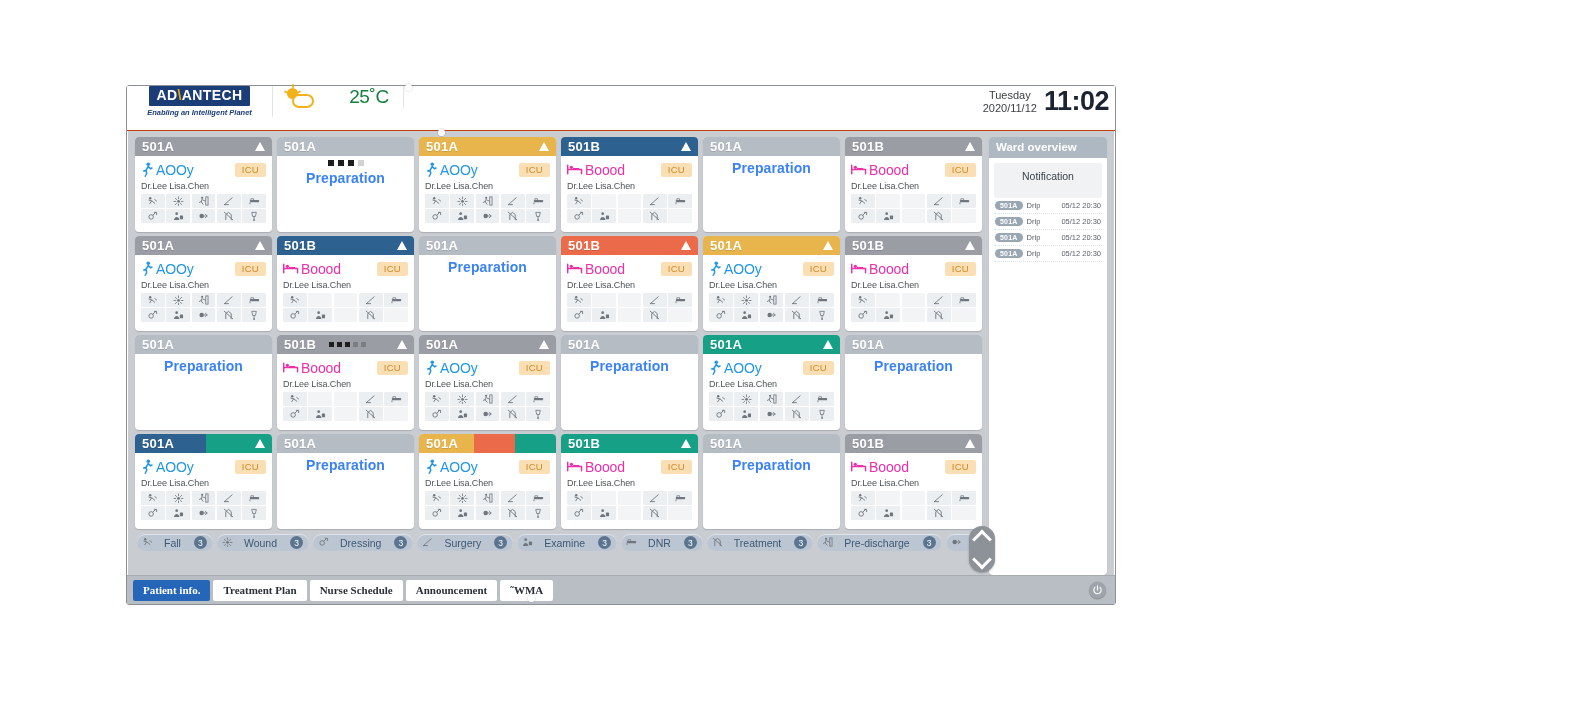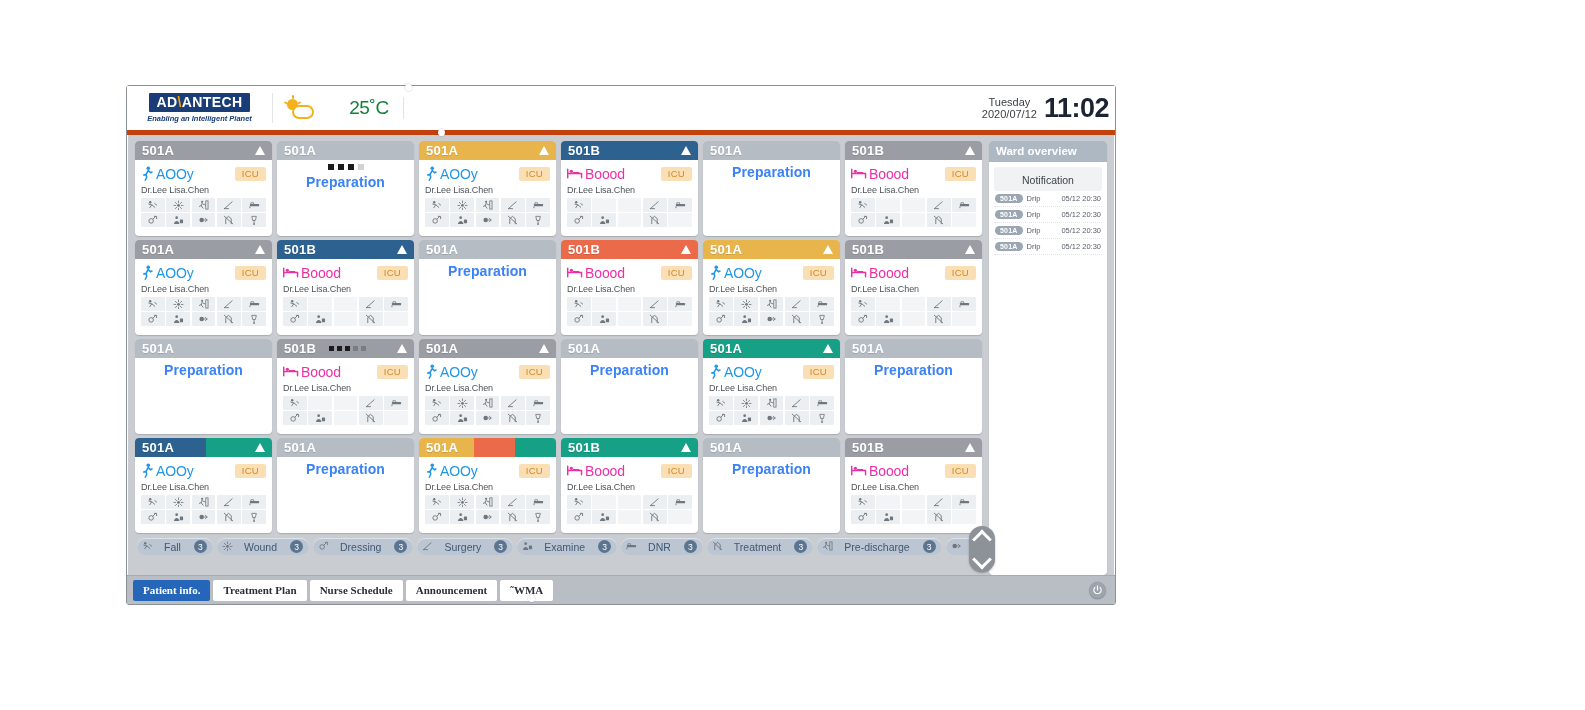--- a/index.html
+++ b/index.html
@@ -5,22 +5,22 @@
 <style>
   html,body{margin:0;padding:0;background:#ffffff;}
   body{width:1585px;height:710px;overflow:hidden;font-family:"Liberation Sans",sans-serif;}
 
   
   .device{position:absolute;left:126px;top:85px;width:988px;height:518px;
           background:#c9cdd2;border:1px solid #8b9097;border-radius:3px;
           box-shadow:0 0 0 1px #ffffff inset;display:flex;flex-direction:column;}
 
   
-  .topbar{height:44px;background:#ffffff;display:flex;align-items:center;
-          border-bottom:5px solid #c2410c;position:relative;}
+  .topbar{height:44px;background:#ffffff;display:flex;align-items:flex-start;
+          border-bottom:1px solid #c2410c;position:relative;}
   .logo-cell{width:145px;display:flex;flex-direction:column;justify-content:center;
              align-items:center;border-right:1px solid #e2e5e8;}
   .logo-box{background:#1b3d77;padding:2px 7px 3px;border-radius:1px;}
   .logo-box .brand{color:#ffffff;font-size:14px;font-weight:bold;letter-spacing:.4px;
                    font-family:"Liberation Sans",sans-serif;line-height:1.05;}
   .logo-box .brand .acc{color:#f0a400;}
   .logo-tag{color:#1b3d77;font-size:7.5px;font-style:italic;font-weight:bold;margin-top:2px;}
 
   .weather-cell{width:130px;display:flex;align-items:center;justify-content:center;
                 border-right:1px solid #e2e5e8;gap:2px;}
@@ -102,21 +102,21 @@
         box-shadow:0 1px 0 rgba(255,255,255,.5) inset;}
   .chip .cnt{background:#5b7590;color:#ffffff;font-size:8.5px;border-radius:50%;
              width:13px;height:13px;display:flex;align-items:center;justify-content:center;
              margin-left:2px;}
   .chip.clear{background:#b6bfc9;color:#6b7884;padding:2px 16px;}
 
   
   .rpanel{width:118px;background:#ffffff;border-radius:4px;display:flex;flex-direction:column;
           box-shadow:0 1px 1px rgba(0,0,0,.16);overflow:hidden;}
   .rp-title{background:#aeb8c3;color:#ffffff;font-size:11.5px;font-weight:bold;padding:4px 7px 5px;}
-  .rp-sub{text-align:center;font-size:10.5px;color:#3d4349;padding:7px 0 5px;
+  .rp-sub{text-align:center;font-size:10.5px;color:#3d4349;padding:7px 0 16px;
           background:#f0f2f4;margin:5px 5px 0 5px;border-radius:2px;}
   .notif-list{padding:0 5px;}
   .notif{display:flex;align-items:center;gap:4px;padding:3px 1px;border-bottom:1px dotted #dfe3e7;}
   .nbed{background:#9aa6b3;color:#ffffff;font-size:7px;font-weight:bold;border-radius:7px;
         padding:1px 5px;letter-spacing:.2px;}
   .ntype{font-size:7.5px;color:#5a6views;color:#5a6069;}
   .ntime{font-size:7.5px;color:#5a6069;margin-left:auto;}
 
   
   .tabbar{height:28px;background:#b9bec4;display:flex;align-items:center;gap:3px;
@@ -155,21 +155,21 @@
         <div class="cloud"></div>
       </div>
       <span class="temp">25˚C</span>
     </div>
 
     <div class="topbar-mid"></div>
 
     <div class="datetime">
       <div class="dt-stack">
         <span class="dt-day">Tuesday</span>
-        <span class="dt-date">2020/07/12</span>
+        <span class="dt-date">2020/11/12</span>
       </div>
       <span class="clock">11:02</span>
     </div>
   </div>
 
   <div class="main">
 
     <div class="grid-wrap">
       <div class="grid" id="bedgrid">
           <div class="card">

